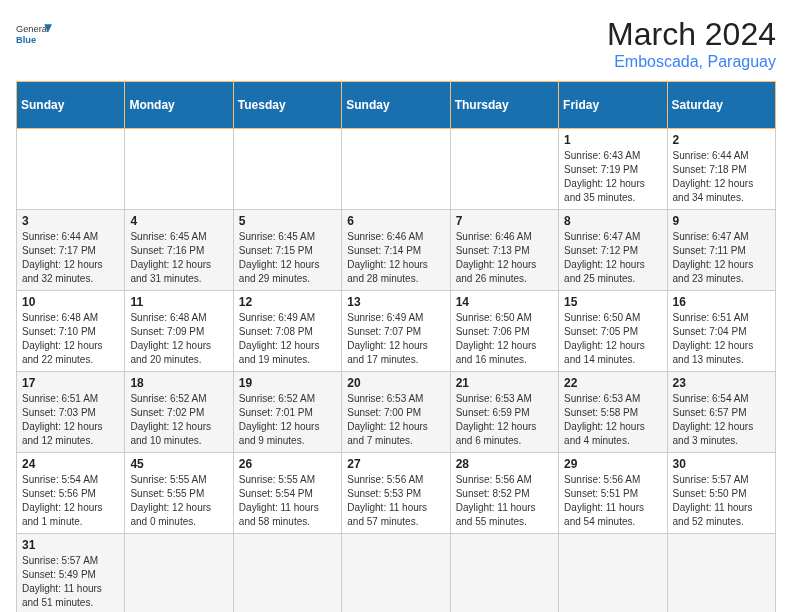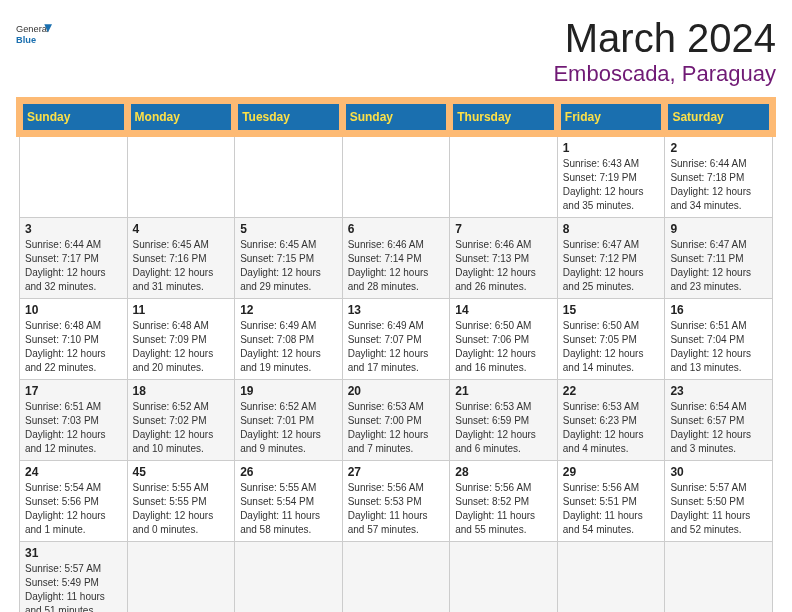--- a/index.html
+++ b/index.html
@@ -22,44 +22,44 @@
       gap: 4px;
     }
     .logo-icon {
       width: 36px;
       height: 36px;
     }
     .title-block {
       text-align: right;
     }
     .title-block h1 {
-      font-size: 40px;
+      font-size: 32px;
       font-weight: normal;
       color: #222;
     }
     .title-block h2 {
-      font-size: 22px;
+      font-size: 16px;
       font-weight: normal;
-      color: #701a75;
+      color: #3b82f6;
     }
     table {
       width: 100%;
       border-collapse: collapse;
       table-layout: fixed;
     }
     thead tr {
       background-color: #1a6faf;
     }
     thead th {
-      color: #fde047;
+      color: #ffffff;
       font-size: 12px;
       font-weight: bold;
-      padding: 6px 4px;
+      padding: 16px 4px;
       text-align: left;
-      border: 7px solid #fdba74;
+      border: 1px solid #fdba74;
     }
     tbody td {
       vertical-align: top;
       border: 1px solid #ccc;
       padding: 4px 5px;
       font-size: 10px;
       color: #222;
       height: 72px;
       background: #fff;
     }
@@ -248,21 +248,21 @@
         </td>
         <td>
           <span class="day-number">21</span>
           <div class="day-info">Sunrise: 6:53 AM
 Sunset: 6:59 PM
 Daylight: 12 hours and 6 minutes.</div>
         </td>
         <td>
           <span class="day-number">22</span>
           <div class="day-info">Sunrise: 6:53 AM
-Sunset: 6:23 PM
+Sunset: 5:58 PM
 Daylight: 12 hours and 4 minutes.</div>
         </td>
         <td>
           <span class="day-number">23</span>
           <div class="day-info">Sunrise: 6:54 AM
 Sunset: 6:57 PM
 Daylight: 12 hours and 3 minutes.</div>
         </td>
       </tr>
       <tr>

